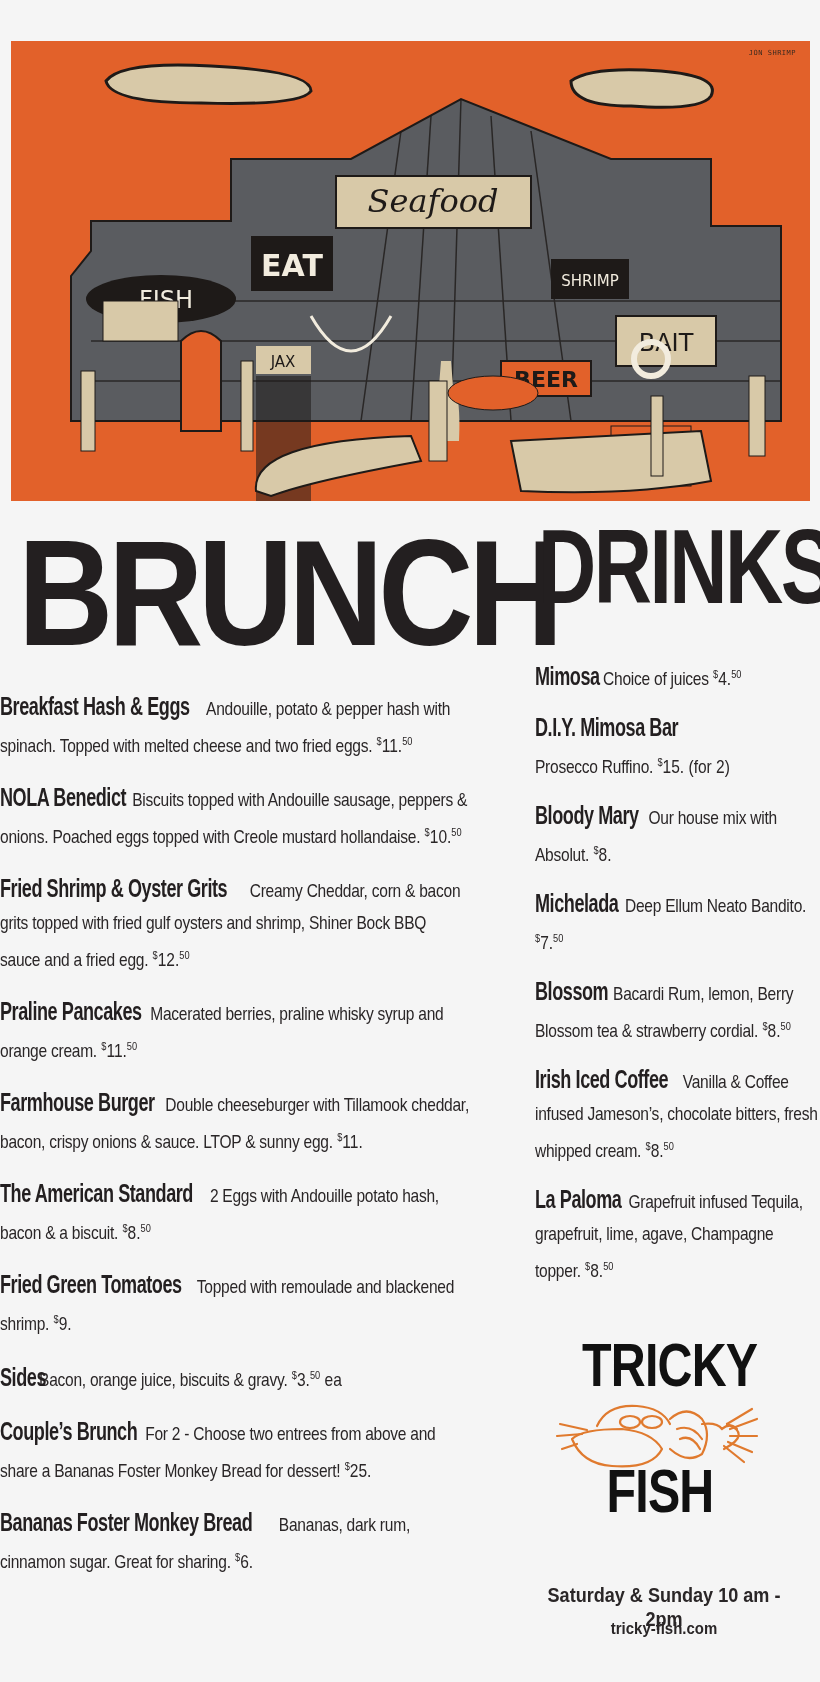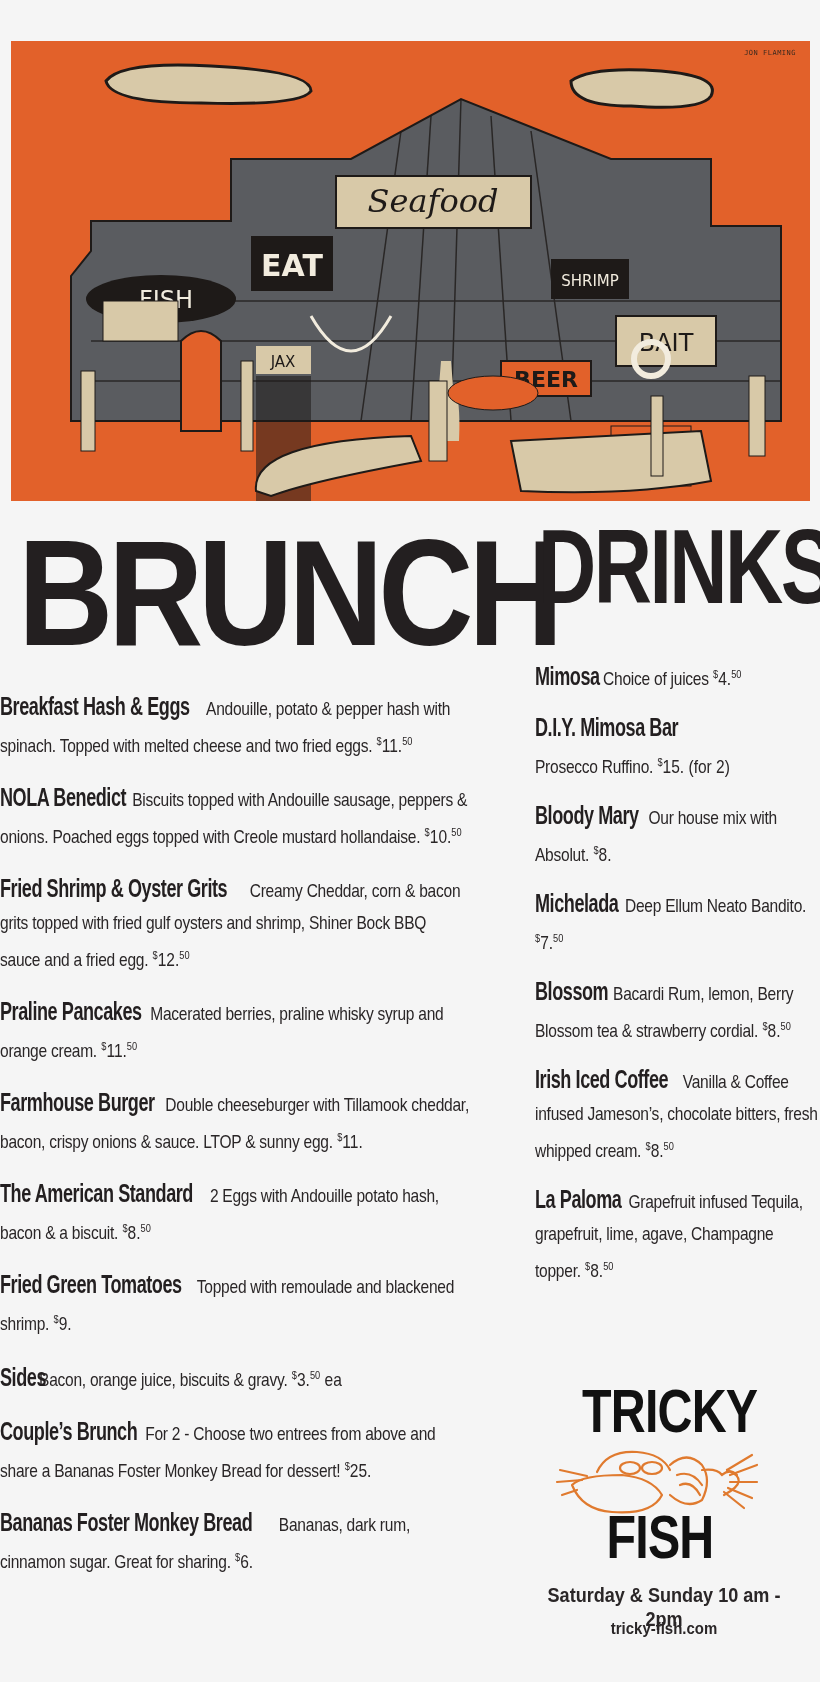--- a/index.html
+++ b/index.html
@@ -41,21 +41,21 @@
   .price .cur { font-size: 11px; vertical-align: 7px; }
   .price .cents { font-size: 11px; vertical-align: 7px; }
 
   .col-brunch .item { margin-bottom: 19px; }
   .col-drinks .item { margin-bottom: 16px; }
 
   
   .cond { display: block; transform: scaleX(0.84); transform-origin: left top; width: 119%; }
 
   
-  .logo { position: absolute; left: 560px; top: 1378px; width: 200px; height: 190px; }
+  .logo { position: absolute; left: 560px; top: 1332px; width: 200px; height: 190px; }
   .logo-word {
     position: absolute; left: 0; width: 200px; text-align: center;
     font-weight: 700; color: #111; line-height: 1; letter-spacing: -1px;
   }
   .logo-top { top: 2px; font-size: 62px; transform: scaleX(0.78); }
   .logo-bottom { top: 128px; font-size: 62px; transform: scaleX(0.78); }
   .logo-fish { position: absolute; left: -8px; top: 62px; width: 210px; height: 80px; }
 
   .hours {
     position: absolute; left: 516px; top: 1583px; width: 296px; text-align: center;
@@ -127,21 +127,21 @@
     <ellipse cx="482" cy="352" rx="45" ry="17" fill="#e2612a" stroke="#1e1a18"></ellipse>
 
     <g fill="#d8c9a8" stroke="#1e1a18">
       <rect x="70" y="330" width="14" height="80"></rect>
         <rect x="230" y="320" width="12" height="90"></rect>
       <rect x="418" y="340" width="18" height="80"></rect>
         <rect x="640" y="355" width="12" height="80"></rect>
       <rect x="738" y="335" width="16" height="80"></rect>
     </g>
   </svg>
-  <span class="art-credit">JON FLAMING</span>
+  <span class="art-credit">JON SHRIMP</span>
 </div>
 
 <div class="big-head brunch-head">BRUNCH</div>
 <div class="big-head drinks-head">DRINKS</div>
 
 <div class="col col-brunch">
   <div class="cond">
 
     <div class="item">
       <span class="item-name">Breakfast Hash &amp; Eggs</span>

